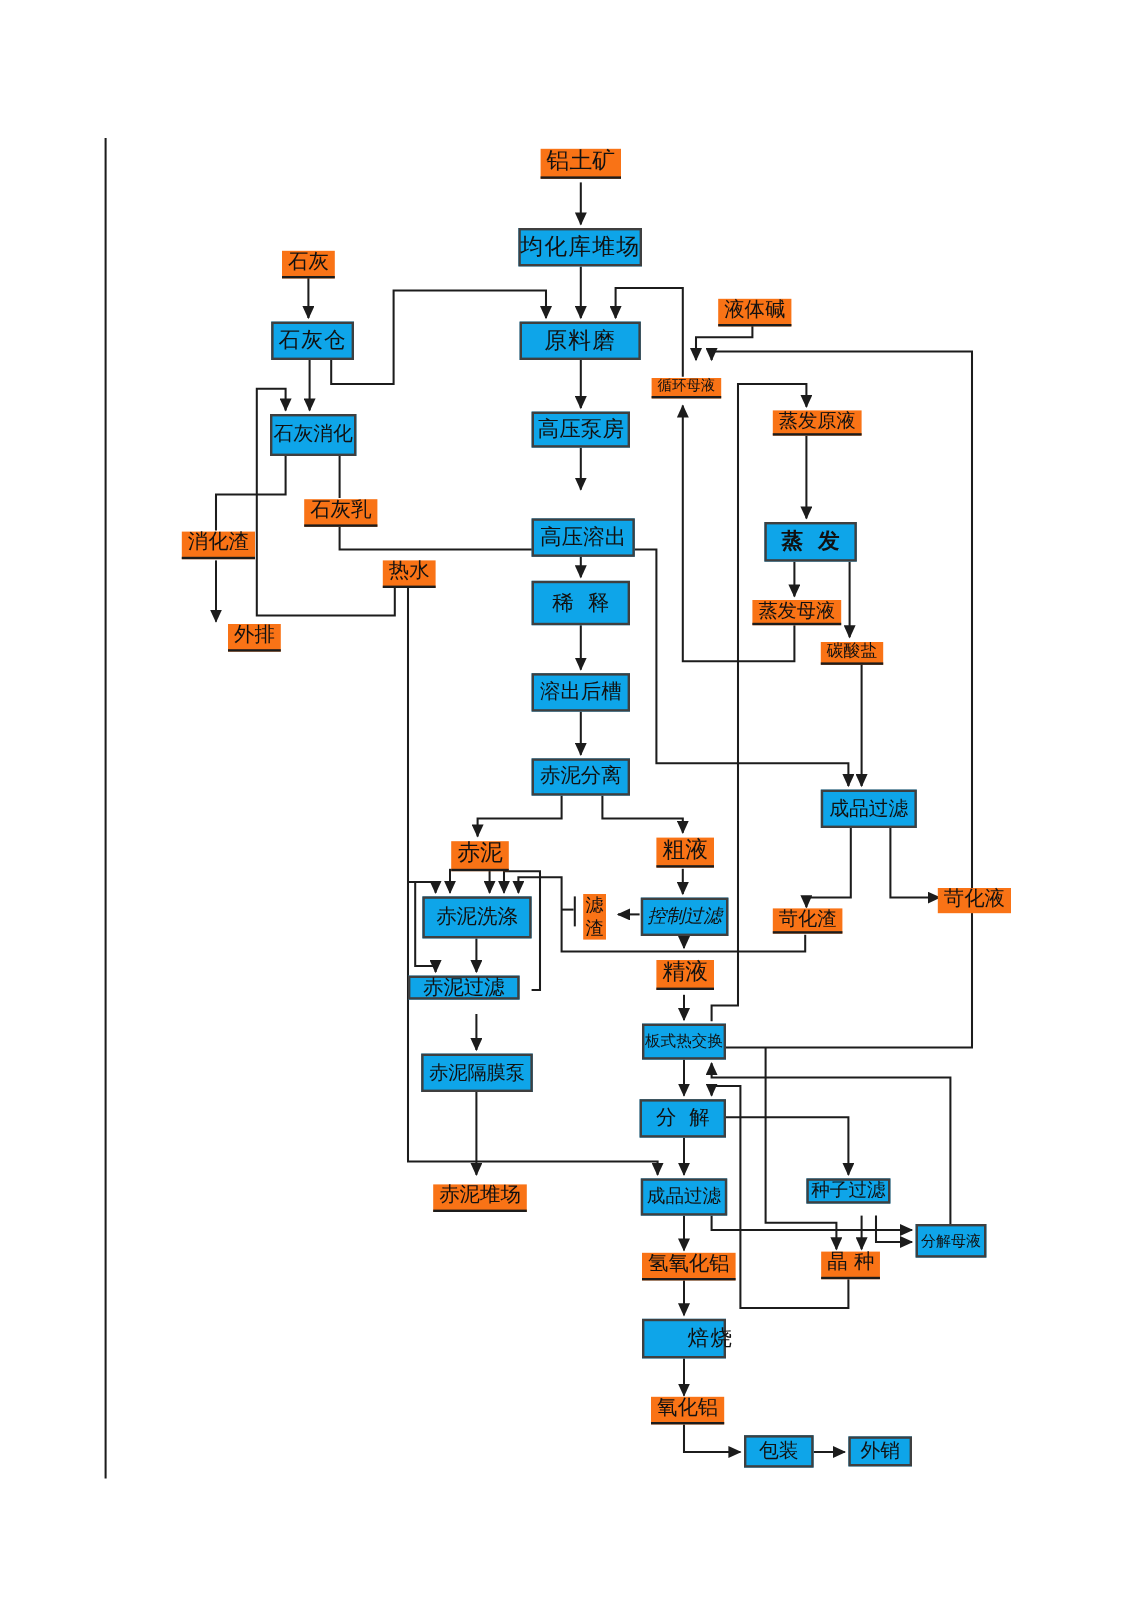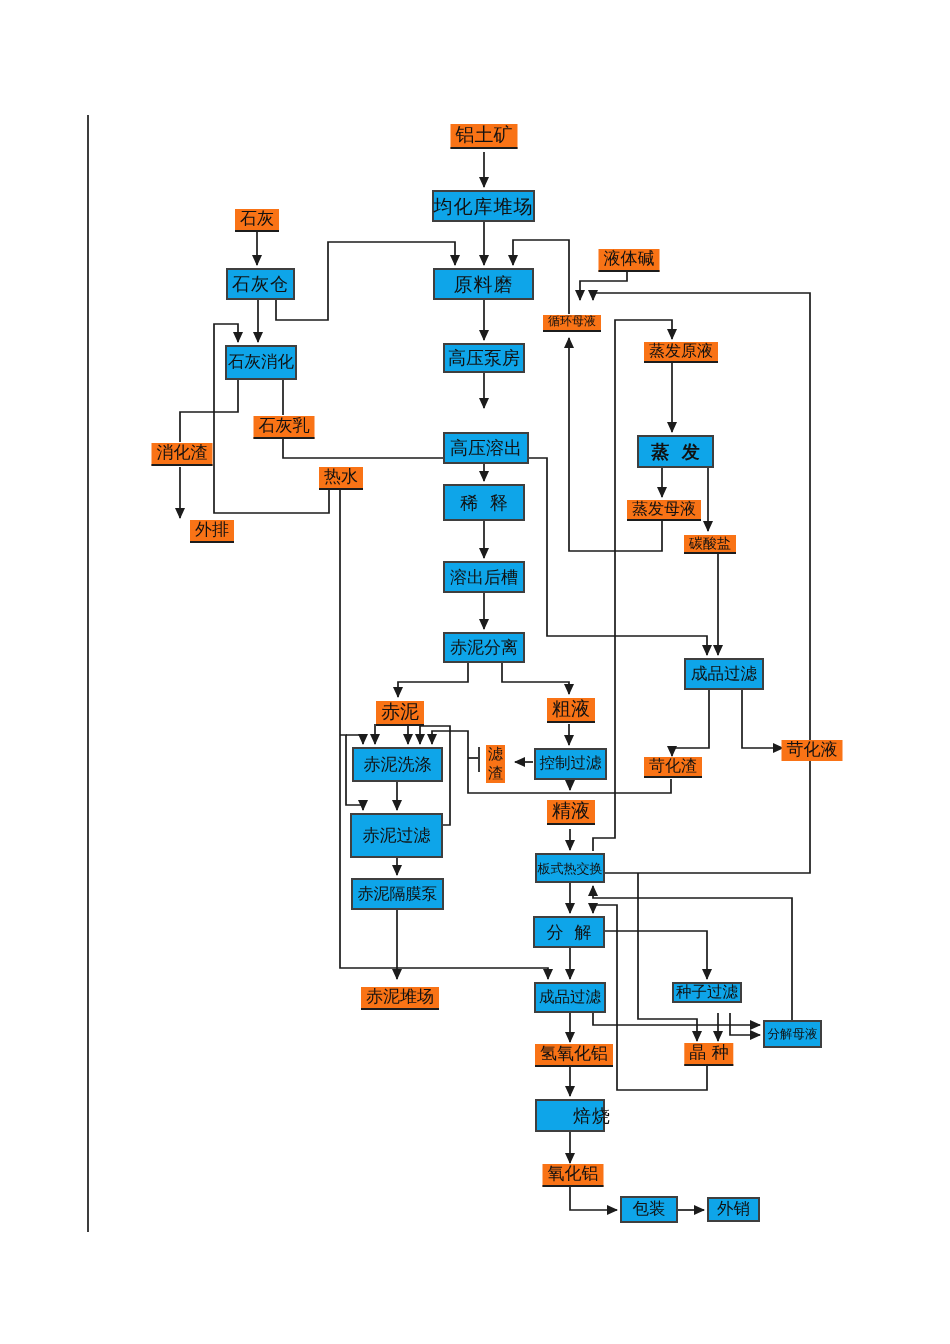--- a/index.html
+++ b/index.html
@@ -114,23 +114,23 @@
   <div class="node" style="left:226px;top:268px;width:69px;height:32px;">石灰仓</div>
   <div class="node" style="left:433px;top:268px;width:101px;height:32px;font-size:19px;">原料磨</div>
   <div class="node" style="left:225px;top:345px;width:72px;height:35px;font-size:16.5px;letter-spacing:0;">石灰消化</div>
   <div class="node" style="left:443px;top:343px;width:82px;height:30px;letter-spacing:0;">高压泵房</div>
   <div class="node" style="left:443px;top:432px;width:86px;height:32px;letter-spacing:0;">高压溶出</div>
   <div class="node" style="left:637px;top:435px;width:77px;height:33px;letter-spacing:0;font-weight:bold;">蒸  发</div>
   <div class="node" style="left:443px;top:484px;width:82px;height:37px;letter-spacing:0;">稀  释</div>
   <div class="node" style="left:443px;top:561px;width:82px;height:32px;font-size:17px;letter-spacing:0;">溶出后槽</div>
   <div class="node" style="left:443px;top:632px;width:82px;height:31px;font-size:17px;letter-spacing:0;">赤泥分离</div>
   <div class="node" style="left:684px;top:658px;width:80px;height:32px;font-size:16.5px;letter-spacing:0;">成品过滤</div>
-  <div class="node" style="left:534px;top:748px;width:73px;height:32px;font-size:15.5px;letter-spacing:0;">控制过滤</div>
+  <div class="node" style="left:534px;top:748px;width:73px;height:32px;font-size:15.5px;letter-spacing:0;font-style:italic;">控制过滤</div>
   <div class="node" style="left:352px;top:747px;width:91px;height:35px;font-size:17px;letter-spacing:0;">赤泥洗涤</div>
-  <div class="node" style="left:350px;top:813px;width:93px;height:45px;font-size:17px;letter-spacing:0;">赤泥过滤</div>
+  <div class="node" style="left:340px;top:813px;width:93px;height:20px;font-size:17px;letter-spacing:0;">赤泥过滤</div>
   <div class="node" style="left:351px;top:878px;width:93px;height:32px;font-size:16px;letter-spacing:0;">赤泥隔膜泵</div>
   <div class="node" style="left:535px;top:853px;width:70px;height:30px;font-size:13px;letter-spacing:0;">板式热交换</div>
   <div class="node" style="left:533px;top:916px;width:72px;height:32px;font-size:17px;letter-spacing:0;">分  解</div>
   <div class="node" style="left:534px;top:982px;width:72px;height:31px;font-size:15.5px;letter-spacing:0;">成品过滤</div>
   <div class="node" style="left:672px;top:982px;width:70px;height:21px;font-size:15.5px;letter-spacing:0;">种子过滤</div>
   <div class="node" style="left:763px;top:1020px;width:59px;height:28px;font-size:12.5px;letter-spacing:0;">分解母液</div>
   <div class="node" style="left:535px;top:1099px;width:70px;height:33px;padding-left:44px;">焙烧</div>
   <div class="node" style="left:620px;top:1196px;width:58px;height:27px;font-size:16.5px;letter-spacing:0;">包装</div>
   <div class="node" style="left:707px;top:1197px;width:53px;height:25px;font-size:16.5px;letter-spacing:0;">外销</div>
 

